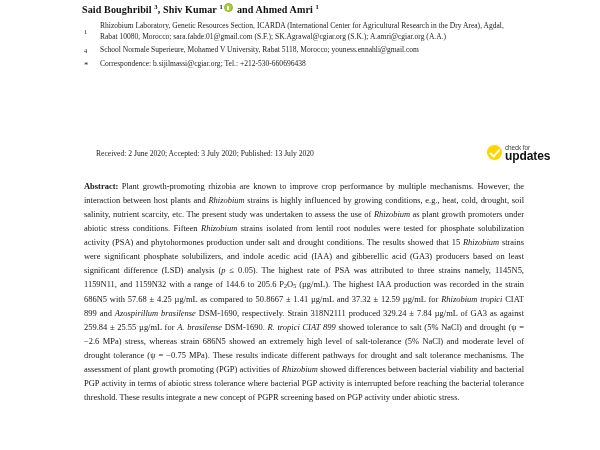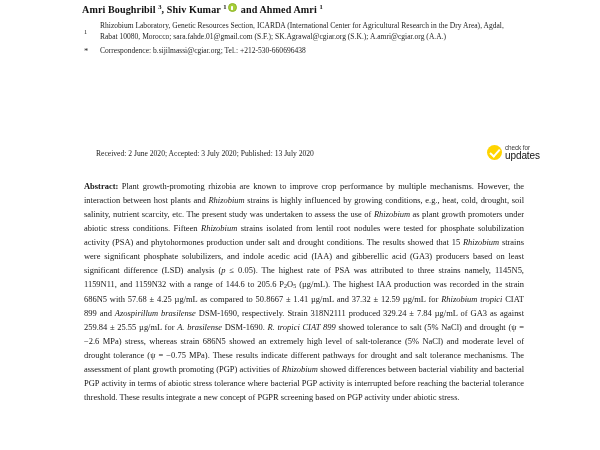--- a/index.html
+++ b/index.html
@@ -146,22 +146,22 @@
     top: 2px;
     line-height: 8.4px;
     font-family: "Liberation Sans", sans-serif;
   }
   .cm-line1 {
     font-size: 6.4px;
     color: #3a3a3a;
     letter-spacing: -0.1px;
   }
   .cm-line2 {
-    font-size: 10px;
-    font-weight: normal;
+    font-size: 12px;
+    font-weight: bold;
     color: #111;
     letter-spacing: -0.1px;
   }
 
   
   .abstract {
     position: absolute;
     left: 84px;
     top: 180px;
     width: 440px;
@@ -177,26 +177,30 @@
   .abstract i {
     font-style: italic;
   }
   sub { font-size: 6px; vertical-align: -0.12em; }
 </style>
 </head>
 <body>
 
 <div class="page">
 
-  <div class="authors"><span>Amri Boughribil </span><sup>3</sup><span>, Shiv Kumar </span><sup>1</sup><span class="orcid"></span><span> and Ahmed Amri </span><sup>1</sup></div>
+  <div class="authors"><span>Said Boughribil </span><sup>3</sup><span>, Shiv Kumar </span><sup>1</sup><span class="orcid"></span><span> and Ahmed Amri </span><sup>1</sup></div>
 
   <div class="affiliations">
     <div class="aff-row">
       <div class="aff-marker">1</div>
       <div class="aff-text">Rhizobium Laboratory, Genetic Resources Section, ICARDA (International Center for Agricultural Research in the Dry Area), Agdal, Rabat 10080, Morocco; sara.fahde.01@gmail.com (S.F.); SK.Agrawal@cgiar.org (S.K.); A.amri@cgiar.org (A.A.)</div>
+    </div>
+    <div class="aff-row">
+      <div class="aff-marker">4</div>
+      <div class="aff-text">School Normale Superieure, Mohamed V University, Rabat 5118, Morocco; youness.ennahli@gmail.com</div>
     </div>
     <div class="aff-row">
       <div class="aff-marker star">*</div>
       <div class="aff-text">Correspondence: b.sijilmassi@cgiar.org; Tel.: +212-530-660696438</div>
     </div>
   </div>
 
   <div class="dates">Received: 2 June 2020; Accepted: 3 July 2020; Published: 13 July 2020</div>
 
   <div class="crossmark">

